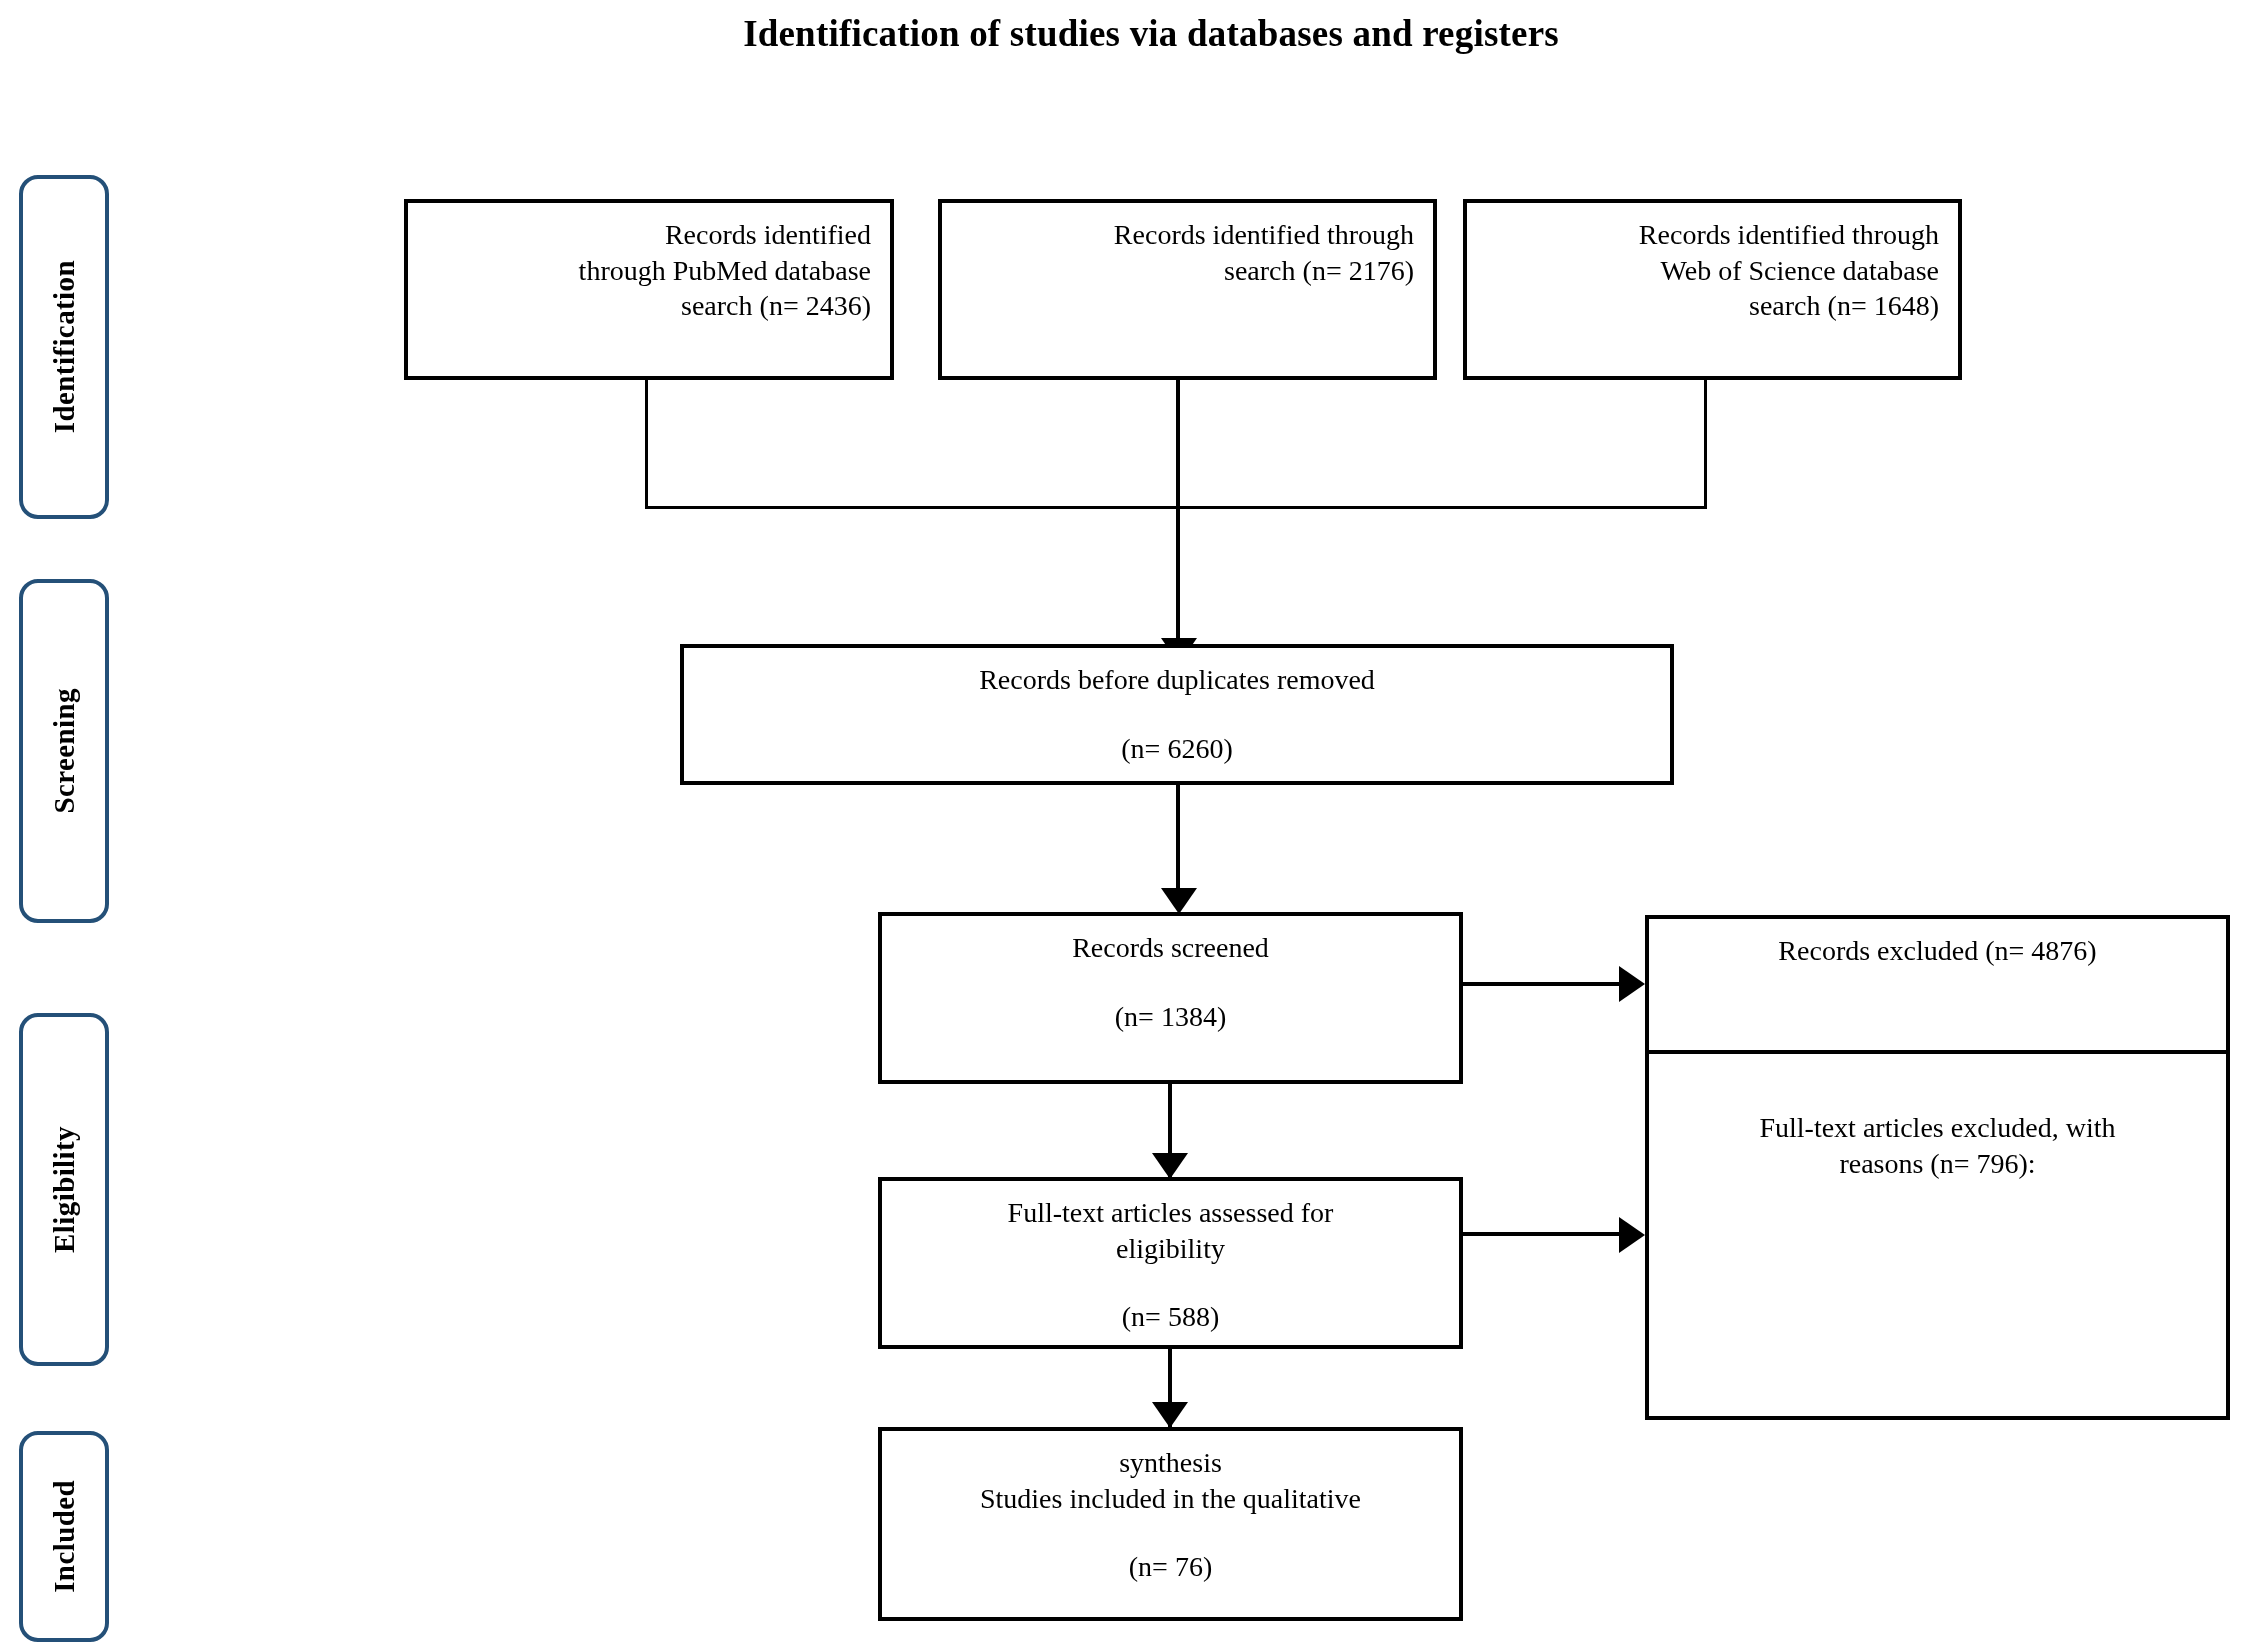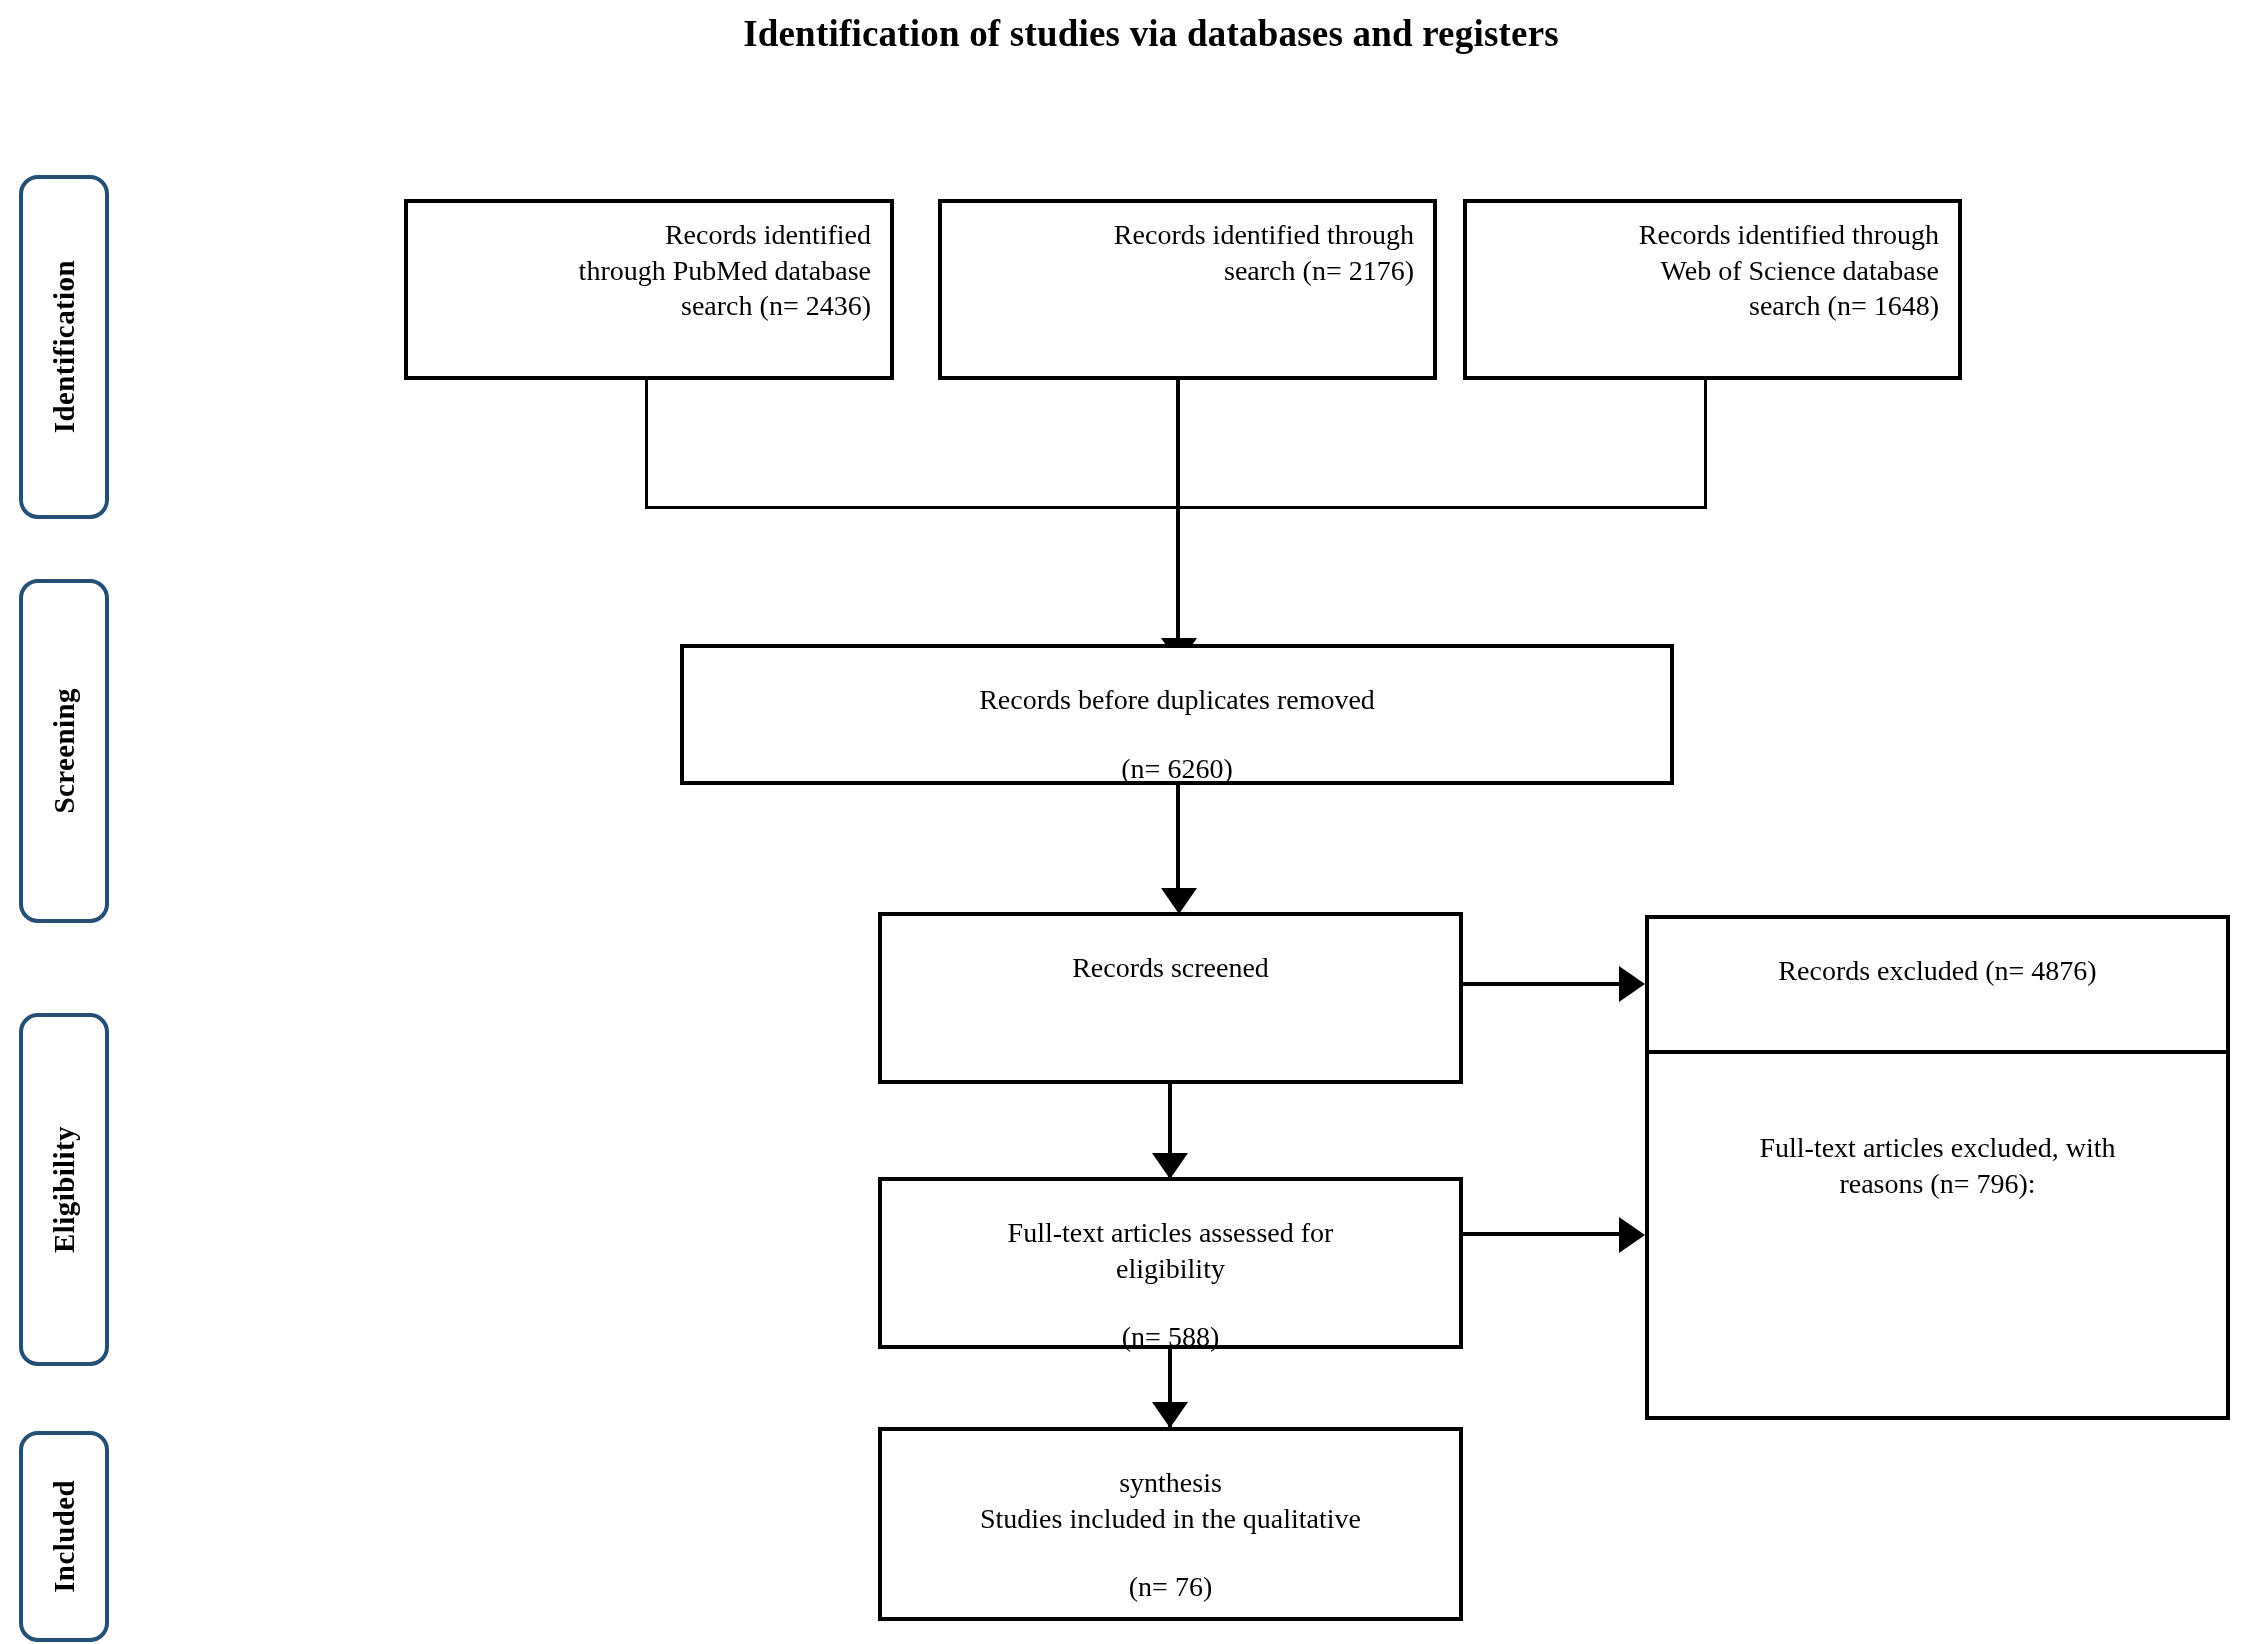--- a/index.html
+++ b/index.html
@@ -63,21 +63,20 @@
     background: #ffffff;
     box-sizing: border-box;
     font-size: 28px;
     line-height: 1.28;
   }
   .box .inner {
     padding: 13.8px 19px;
   }
   .box.center .inner {
     text-align: center;
-    margin-top: 20px;
   }
   .box.left .inner {
     text-align: right;
   }
   .nline {
     margin-top: 33px;
   }
 
   
   .vline, .hline {
@@ -162,20 +161,21 @@
       <div class="nline">(n= 6260)</div>
     </div>
   </div>
 
   <div class="vline" style="left:1176px; top:785px; width:4.3px; height:120px;"></div>
   <div class="arrow-down" style="left:1161px; top:888px;"></div>
 
   <div class="box center" style="left:878px; top:912px; width:585px; height:172px;">
     <div class="inner">
       <div>Records screened</div>
+      <div class="nline">(n= 1384)</div>
     </div>
   </div>
 
   <div class="box center" style="left:1645px; top:915px; width:585px; height:142px;">
     <div class="inner">
       <div>Records excluded (n= 4876)</div>
     </div>
   </div>
 
   <div class="hline" style="left:1463px; top:982px; width:163px; height:4.3px;"></div>

